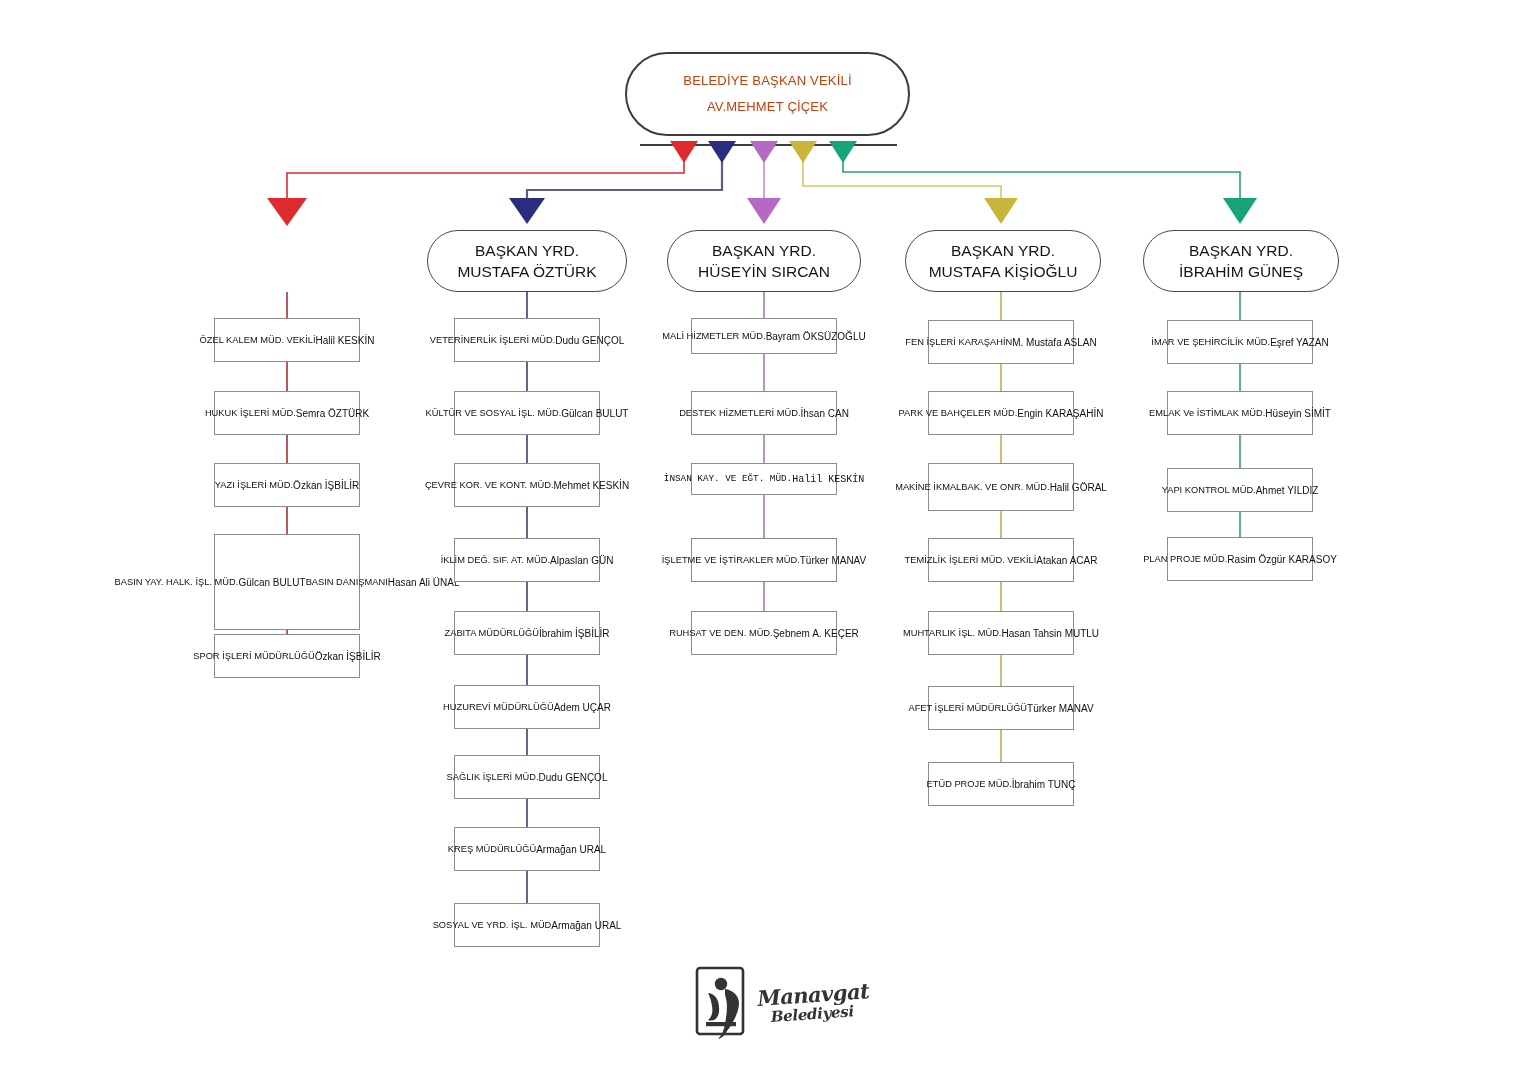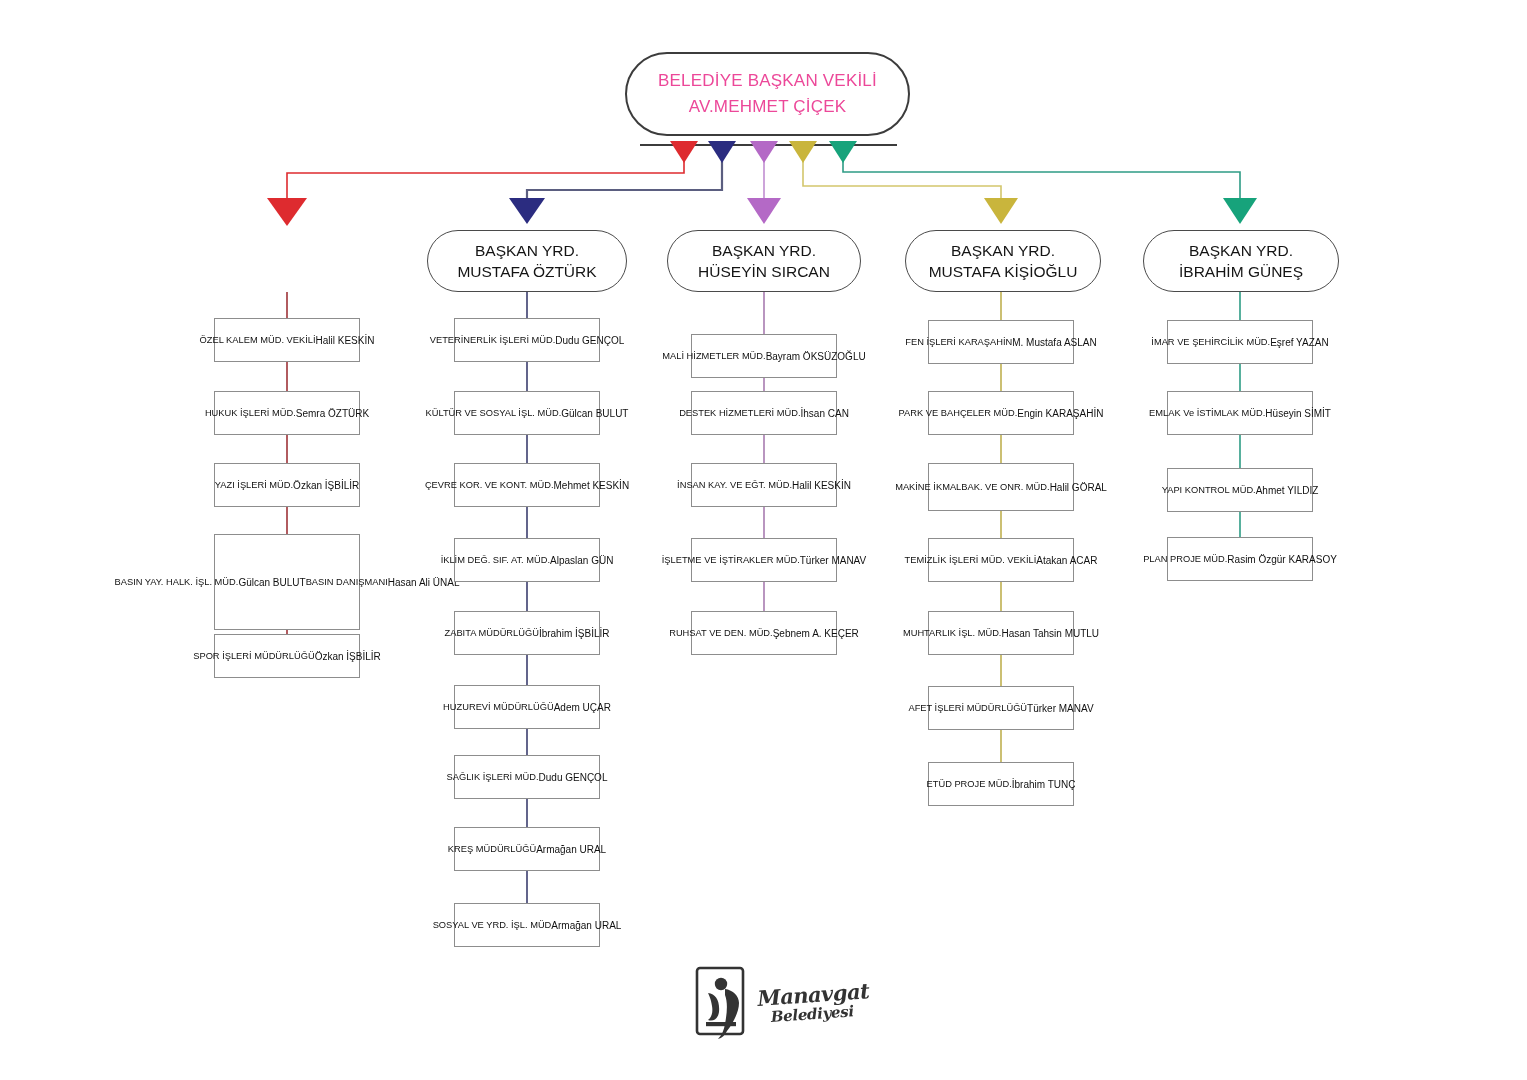--- a/index.html
+++ b/index.html
@@ -43,25 +43,25 @@
     border: 2.2px solid #3c3c3c;
     border-radius: 42px;
     background: #ffffff;
     display: flex;
     flex-direction: column;
     align-items: center;
     justify-content: center;
     box-sizing: border-box;
   }
   .root-node .ln {
-    font-size: 17px;
+    font-size: 13px;
     line-height: 26px;
     letter-spacing: .2px;
     white-space: nowrap;
-    color: #ec4899;
+    color: #c2410c;
   }
 
   
   .pill {
     position: absolute;
     height: 62px;
     border: 1.2px solid #4a4a4a;
     border-radius: 31px;
     background: #ffffff;
     display: flex;
@@ -268,29 +268,29 @@
     <div class="leaf" style="left:454px; top:903px; height:44px;">
       <div class="title">SOSYAL VE YRD. İŞL. MÜD</div>
       <div class="person">Armağan URAL</div>
     </div>
 
     <div class="pill" style="left:667px; top:230px; width:194px;">
       <div class="ln">BAŞKAN YRD.</div>
       <div class="ln">HÜSEYİN SIRCAN</div>
     </div>
 
-    <div class="leaf" style="left:691px; top:318px; height:44px;margin-top:16px;">
+    <div class="leaf" style="left:691px; top:318px; height:36px;">
       <div class="title">MALİ HİZMETLER MÜD.</div>
       <div class="person">Bayram ÖKSÜZOĞLU</div>
     </div>
     <div class="leaf" style="left:691px; top:391px; height:44px;">
       <div class="title">DESTEK HİZMETLERİ MÜD.</div>
       <div class="person">İhsan CAN</div>
     </div>
-    <div class="leaf" style="left:691px; top:463px; height:44px;">
+    <div class="leaf" style="left:691px; top:463px; height:32px;font-family:Liberation Mono, monospace;">
       <div class="title">İNSAN KAY. VE EĞT. MÜD.</div>
       <div class="person">Halil KESKİN</div>
     </div>
     <div class="leaf" style="left:691px; top:538px; height:44px;">
       <div class="title">İŞLETME VE İŞTİRAKLER MÜD.</div>
       <div class="person">Türker MANAV</div>
     </div>
     <div class="leaf" style="left:691px; top:611px; height:44px;">
       <div class="title">RUHSAT VE DEN. MÜD.</div>
       <div class="person">Şebnem A. KEÇER</div>

